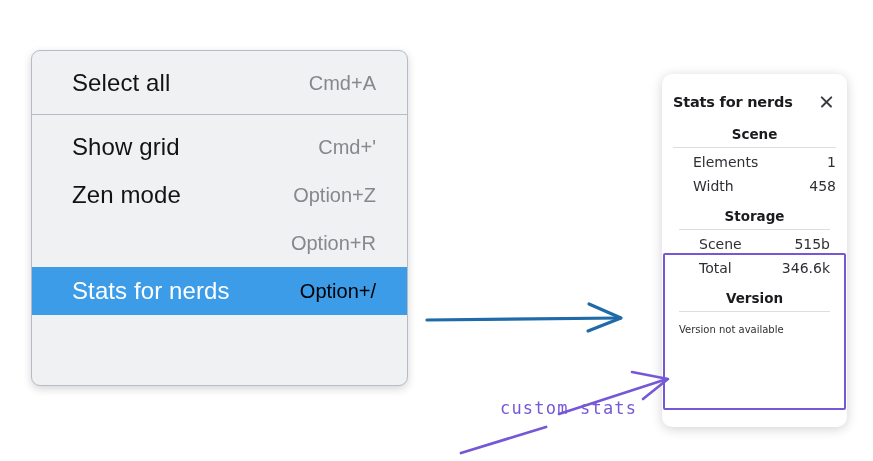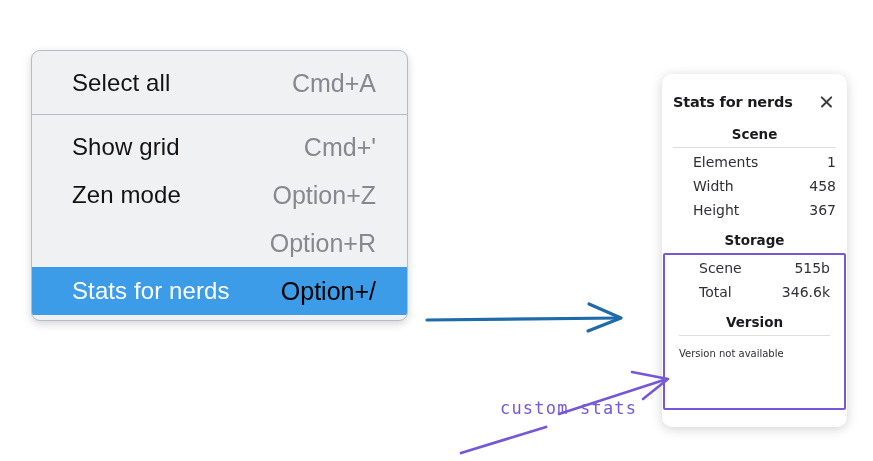--- a/index.html
+++ b/index.html
@@ -6,21 +6,21 @@
   body{
     width:873px;height:461px;
     background:#ffffff;
     font-family:"Liberation Sans",sans-serif;
     overflow:hidden;position:relative;
   }
   #stage{position:absolute;inset:0;}
 
   
   #context-menu{
-    position:absolute;left:31px;top:50px;width:377px;height:271px;
+    position:absolute;left:31px;top:50px;width:377px;height:336px;
     background:#f0f1f3;
     border:1px solid #b6bcc6;
     border-radius:9px;
     box-shadow:0 3px 9px rgba(0,0,0,.17);
     box-sizing:border-box;
     overflow:hidden;
   }
   .menu-group{padding:6px 0;}
   .menu-sep{height:1px;background:#b6bcc6;}
   .menu-item{
@@ -28,21 +28,21 @@
     display:flex;align-items:center;
     padding:0 31px 0 40px;
     box-sizing:border-box;
     cursor:default;
   }
   .menu-item .mi-label{
     font-size:24px;color:#131313;letter-spacing:.1px;
     white-space:nowrap;
   }
   .menu-item .mi-shortcut{
-    margin-left:auto;font-size:25px;color:#86888d;white-space:nowrap;
+    margin-left:auto;font-size:20px;color:#86888d;white-space:nowrap;
   }
   .menu-item.selected{background:#3c9ce8;}
   .menu-item.selected .mi-label{color:#ffffff;}
   .menu-item.selected .mi-shortcut{color:#000000;}
   .menu-group.g1{padding:8px 0 7px;}
   .menu-group.g2{padding:8px 0 0;}
   .menu-foot{height:15px;}
 
   
   #stats-panel{
@@ -144,24 +144,20 @@
     <div class="sp-sec-title">Scene</div>
     <div class="sp-rule"></div>
     <div class="sp-row">
       <span class="k">Elements</span>
       <span class="v">1</span>
     </div>
     <div class="sp-row">
       <span class="k">Width</span>
       <span class="v">458</span>
     </div>
-    <div class="sp-row">
-      <span class="k">Height</span>
-      <span class="v">367</span>
-    </div>
 
     <div id="custom-stats-inner">
       <div class="sp-sec-title">Storage</div>
       <div class="sp-rule"></div>
       <div class="sp-row">
         <span class="k">Scene</span>
         <span class="v">515b</span>
       </div>
       <div class="sp-row">
         <span class="k">Total</span>

